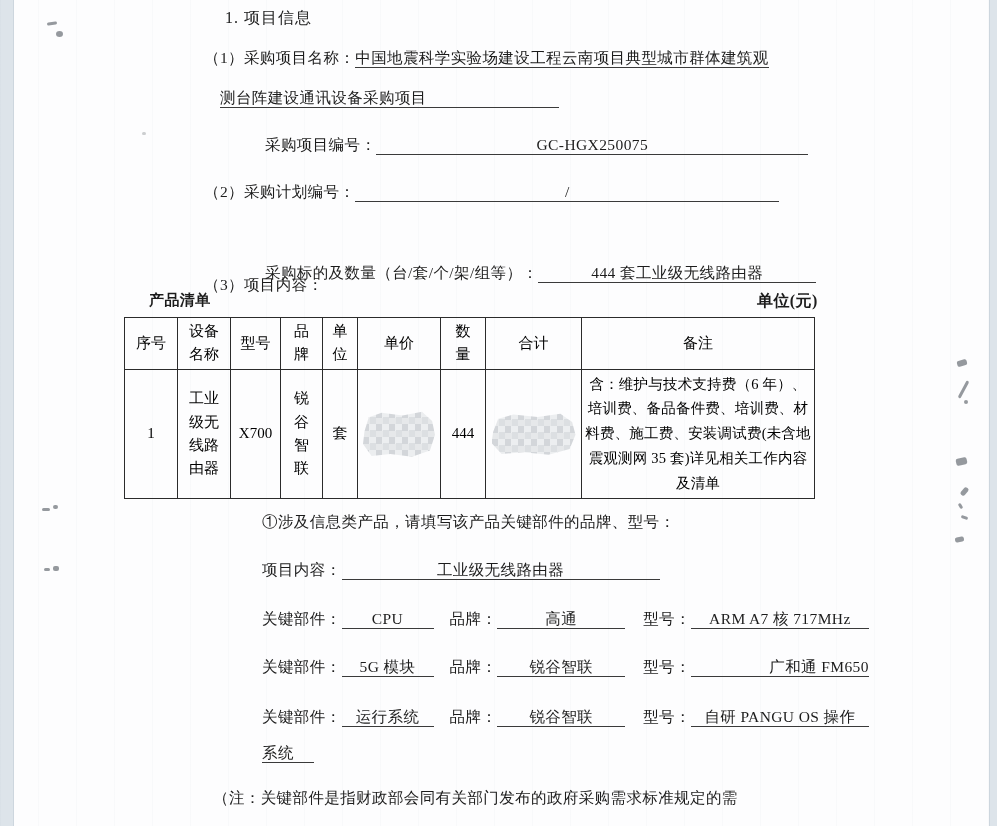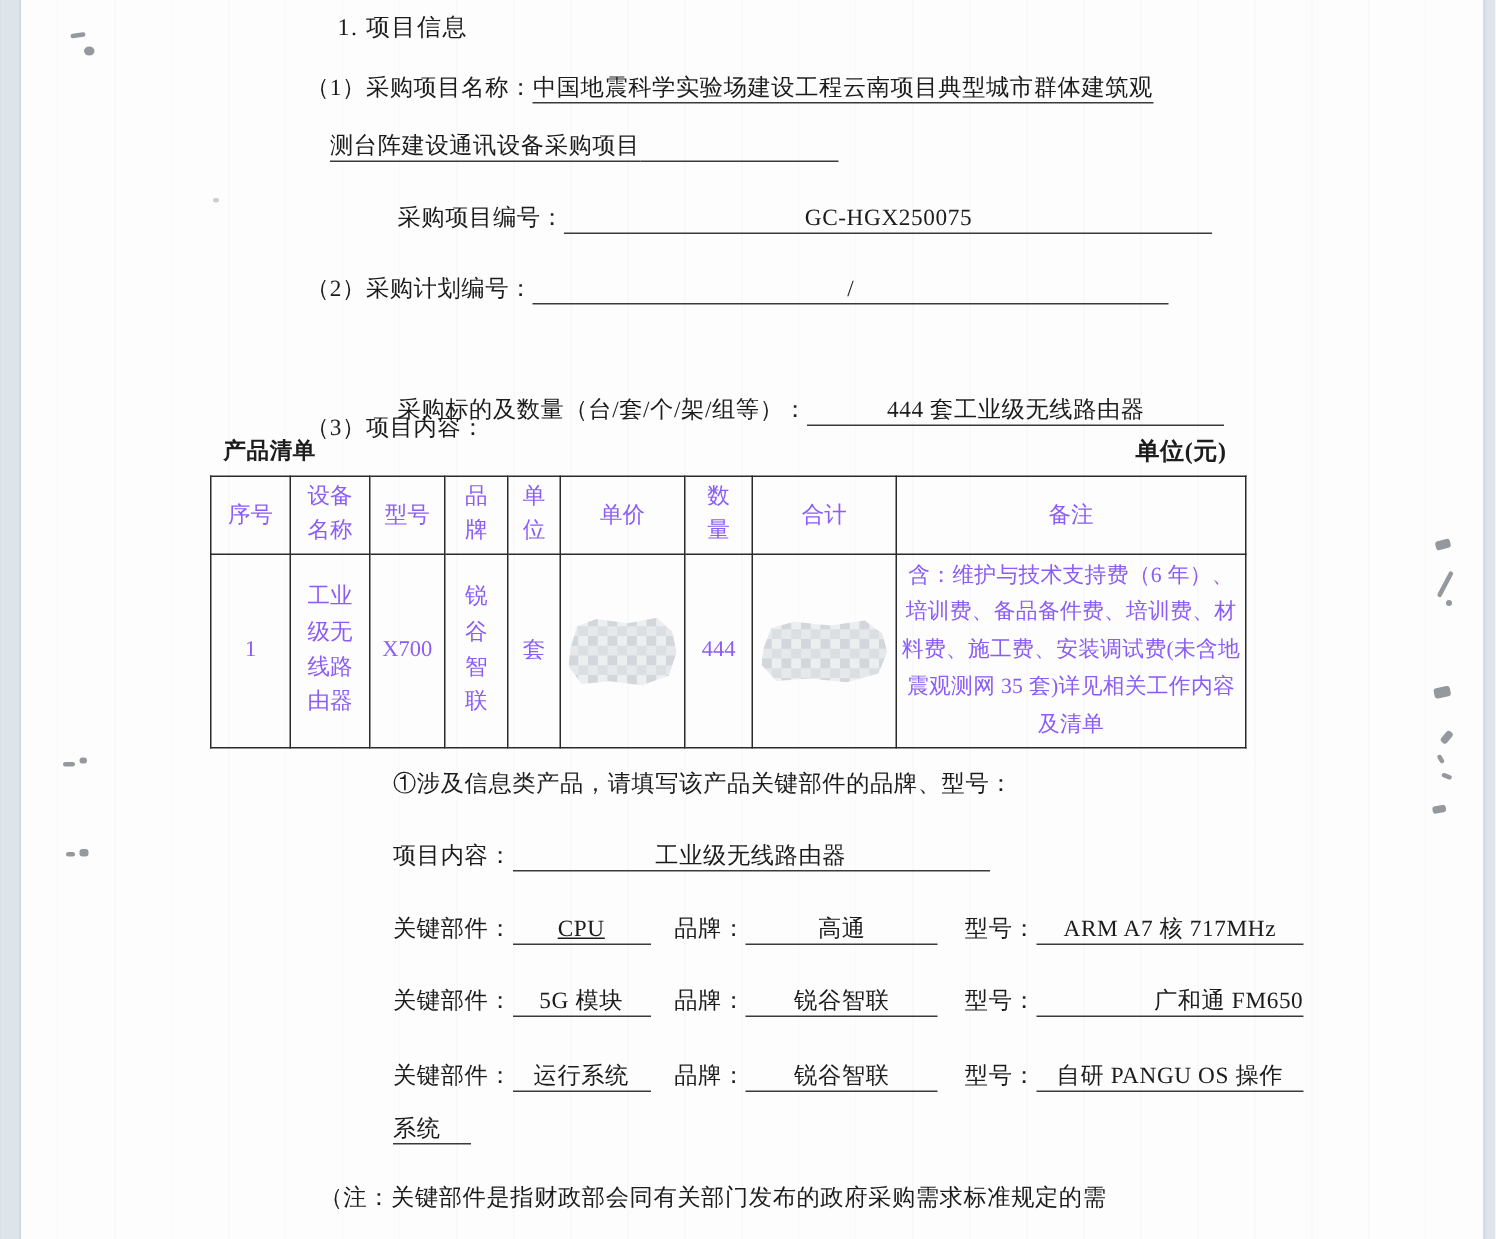--- a/index.html
+++ b/index.html
@@ -15,22 +15,22 @@
   .edge-strip.right{right:0;width:7px;border-left:1px solid #cdd6de;}
   
   .scan-texture{position:absolute;inset:0;pointer-events:none;
     background:repeating-linear-gradient(90deg,rgba(120,140,160,0.035) 0 1px,transparent 1px 38px);}
   .line{position:absolute;white-space:nowrap;font-size:15.5px;letter-spacing:0.4px;}
   .bold{font-weight:bold;}
   .u{border-bottom:1.6px solid #3a3a3a;display:inline-block;line-height:1.25;}
   .u.center{text-align:center;}
   .title{font-size:16px;font-weight:normal;letter-spacing:1px;}
   
-  table.product{position:absolute;left:140px;top:317px;border-collapse:collapse;table-layout:fixed;
-    font-size:15px;color:#8b5cf6;background:transparent;}
+  table.product{position:absolute;left:124px;top:317px;border-collapse:collapse;table-layout:fixed;
+    font-size:15px;color:#000000;background:transparent;}
   table.product td,table.product th{border:1.7px solid #2b2b2b;text-align:center;vertical-align:middle;
     font-weight:normal;padding:2px 3px;overflow:hidden;}
   table.product thead tr{height:50px;}
   table.product tbody tr{height:127px;}
   .narrow-1{display:block;width:1.1em;margin:0 auto;line-height:1.55;font-family:Liberation Serif, serif;}
   .narrow-2{display:block;width:2.3em;margin:0 auto;line-height:1.55;}
   td.remark{text-align:left;font-size:14.5px;line-height:1.72;padding:4px 8px;letter-spacing:0.2px;margin-top:12px;}
   td.rel{position:relative;}
   
   .redact{position:absolute;left:50%;top:50%;transform:translate(-50%,-50%);
@@ -117,21 +117,21 @@
         </td>
       <td class="remark">含：维护与技术支持费（6 年）、培训费、备品备件费、培训费、材料费、施工费、安装调试费(未含地震观测网 35 套)详见相关工作内容及清单</td>
     </tr>
   </tbody>
 </table>
 
 <div class="line" style="left:262px;top:512px;">①涉及信息类产品，请填写该产品关键部件的品牌、型号：</div>
 
 <div class="line" style="left:262px;top:560px;"><span>项目内容：</span><span class="u center" style="width:318px;">工业级无线路由器</span></div>
 
-<div class="line" style="left:262px;top:609px;"><span>关键部件：</span><span class="u center" style="width:92px;text-decoration:underline;">CPU</span><span style="display:inline-block;width:16px;"></span><span>品牌：</span><span class="u center" style="width:128px;">高通</span><span style="display:inline-block;width:18px;"></span><span>型号：</span><span class="u center" style="width:178px;">ARM A7 核 717MHz</span></div>
+<div class="line" style="left:262px;top:609px;"><span>关键部件：</span><span class="u center" style="width:92px;">CPU</span><span style="display:inline-block;width:16px;"></span><span>品牌：</span><span class="u center" style="width:128px;">高通</span><span style="display:inline-block;width:18px;"></span><span>型号：</span><span class="u center" style="width:178px;">ARM A7 核 717MHz</span></div>
 
 <div class="line" style="left:262px;top:657px;"><span>关键部件：</span><span class="u center" style="width:92px;">5G 模块</span><span style="display:inline-block;width:16px;"></span><span>品牌：</span><span class="u center" style="width:128px;">锐谷智联</span><span style="display:inline-block;width:18px;"></span><span>型号：</span><span class="u center" style="width:178px;text-align:right;">广和通 FM650</span></div>
 
 <div class="line" style="left:262px;top:707px;"><span>关键部件：</span><span class="u center" style="width:92px;">运行系统</span><span style="display:inline-block;width:16px;"></span><span>品牌：</span><span class="u center" style="width:128px;">锐谷智联</span><span style="display:inline-block;width:18px;"></span><span>型号：</span><span class="u center" style="width:178px;">自研 PANGU OS 操作</span></div>
 
 <div class="line" style="left:262px;top:743px;"><span class="u" style="min-width:52px;">系统</span></div>
 
 <div class="line" style="left:213px;top:788px;">（注：关键部件是指财政部会同有关部门发布的政府采购需求标准规定的需</div>
 
 <div class="mark" style="left:47px;top:22px;width:10px;height:3px;transform:rotate(-8deg);"></div>

